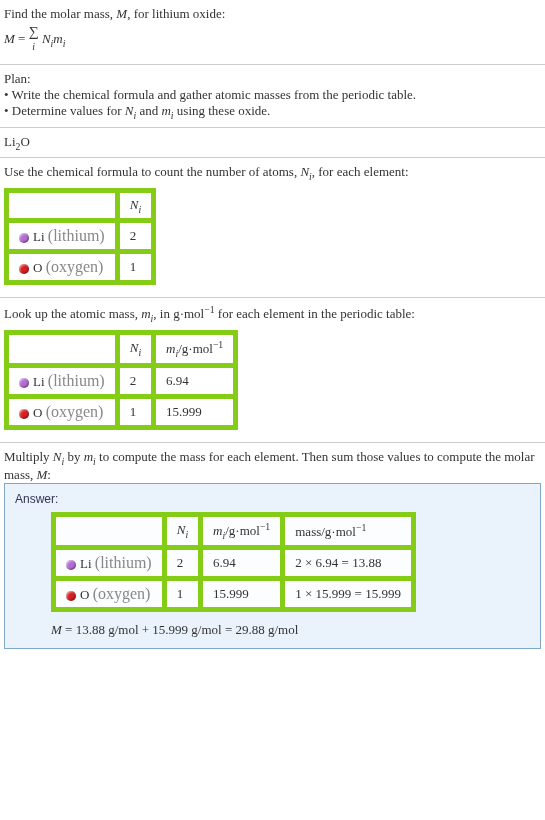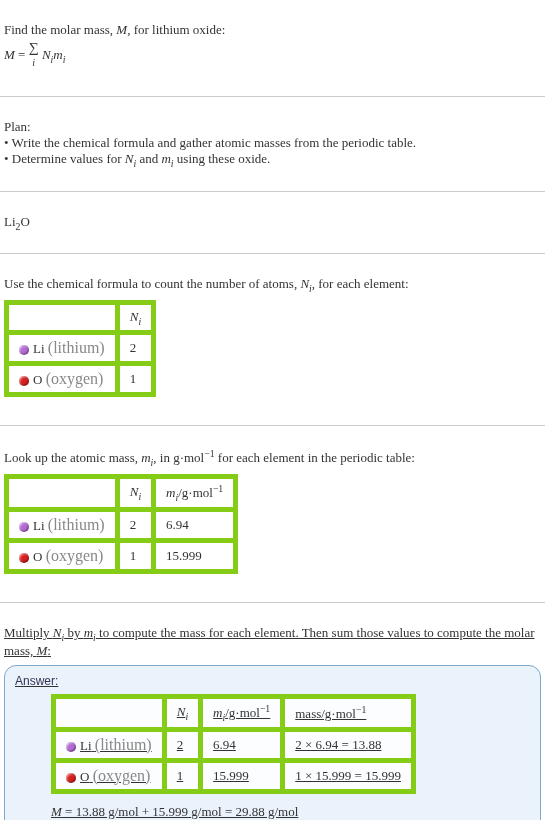--- a/index.html
+++ b/index.html
@@ -5,26 +5,25 @@
   body {
     margin: 0;
     padding: 0;
     font-family: Georgia, 'Times New Roman', serif;
     font-size: 13px;
     color: #333;
     background: #fff;
     width: 545px;
   }
   .section {
-    padding: 22px 4px;
+    padding: 6px 4px;
     border-bottom: 1px solid #ccc;
   }
   .section:last-child {
     border-bottom: none;
-    text-decoration: underline;
   }
   .formula-row {
     margin: 2px 0;
   }
   .sub {
     vertical-align: sub;
     font-size: 0.75em;
   }
   .sup {
     vertical-align: super;
@@ -61,23 +60,23 @@
     border-radius: 50%;
     margin-right: 4px;
     vertical-align: middle;
     box-shadow: inset -1px -1px 2px rgba(0,0,0,0.4), inset 1px 1px 2px rgba(255,255,255,0.6);
   }
   .dot-li { background: #b56bd6; }
   .dot-o  { background: #d92020; }
   .answer-box {
     border: 1px solid #7fa8c9;
     background: #eaf3fb;
-    border-radius: 12px;
+    border-radius: 0;
     padding: 8px 10px 10px 10px;
-    margin-top: 6px;
+    margin-top: 0;
   }
   .answer-title {
     font-family: Arial, Helvetica, sans-serif;
     font-size: 12px;
     color: #335;
     margin-bottom: 6px;
   }
   .answer-box table.data {
     background: #fcfdff;
     margin-left: 36px;

